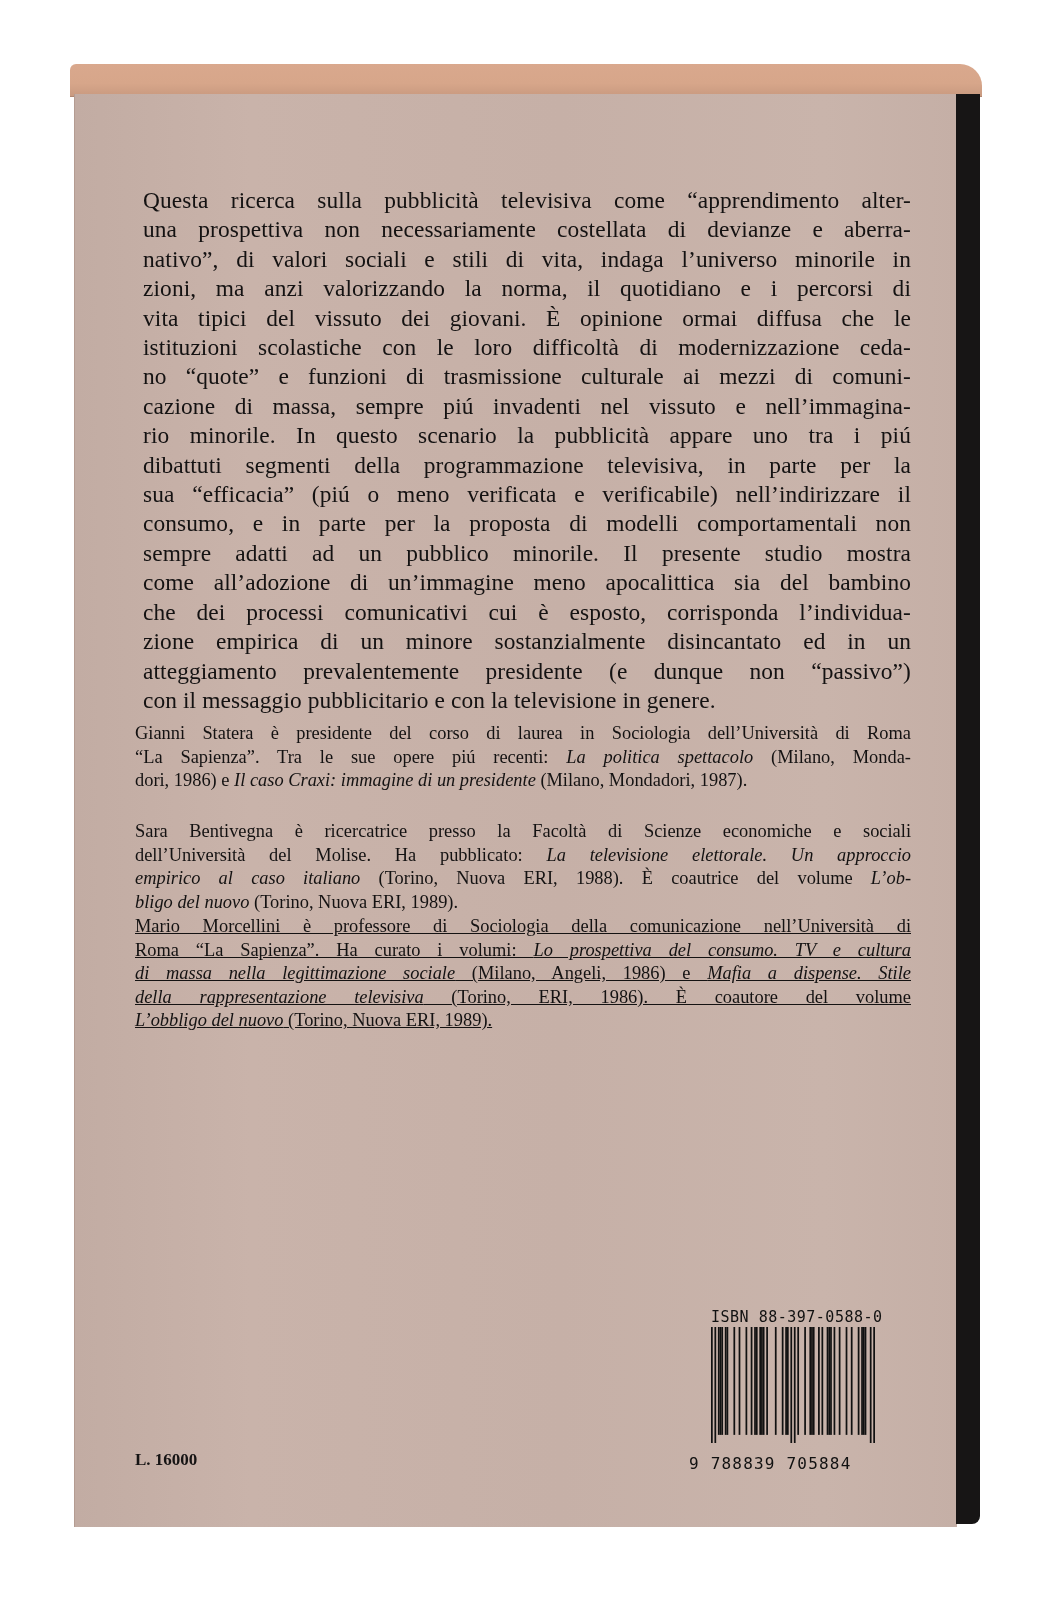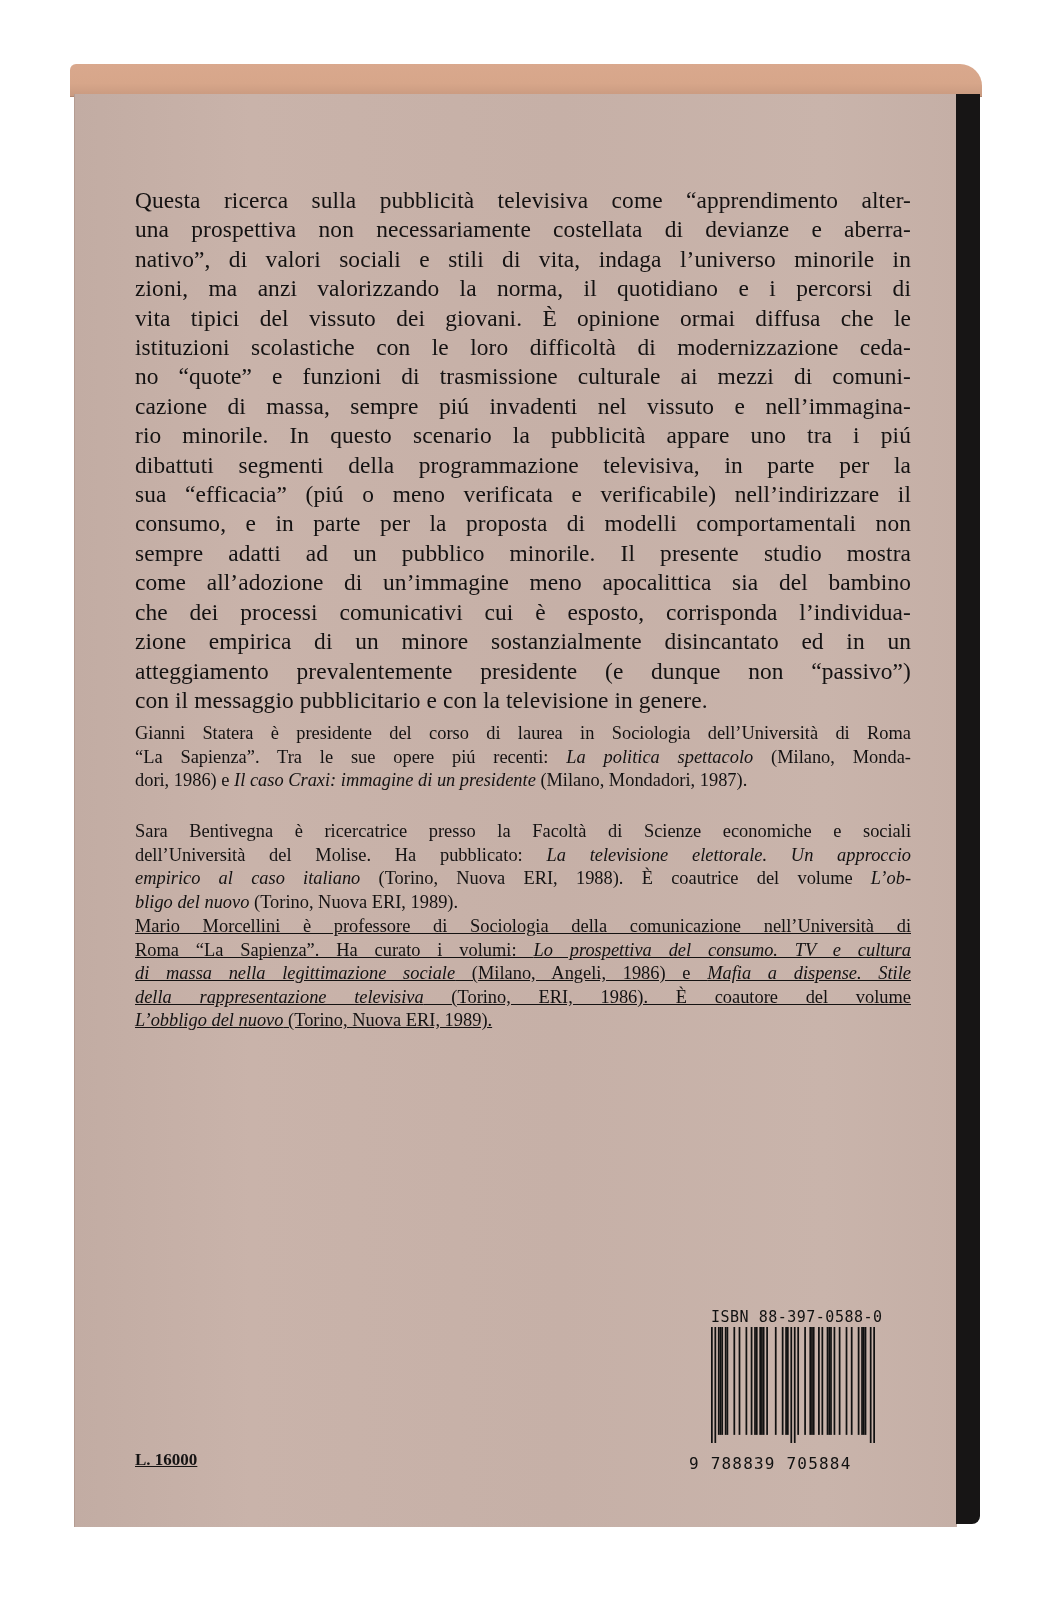--- a/index.html
+++ b/index.html
@@ -24,41 +24,41 @@
   }
   .spine {
     position: absolute; left: 888px; top: 30px; width: 24px; height: 1430px;
     background: #171515; border-radius: 0 0 8px 0;
   }
   .content { position: absolute; left: 60px; top: 92px; width: 776px; color: #141212; }
   .blurb {
     font-size: 23.4px; line-height: 29.4px; text-align: justify; margin: 0;
     letter-spacing: 0.1px;
   }
-  .blurb .ln { display: block; text-align: justify; text-align-last: justify; white-space: nowrap; }
+  .blurb .ln { display: block; text-align: justify; text-align-last: justify; white-space: nowrap; margin-left: 8px; }
   .blurb .ln.last { text-align-last: left; }
   .bio { font-size: 18.4px; line-height: 23.6px; margin: 0; }
   .bio .ln { display: block; text-align: justify; text-align-last: justify; white-space: nowrap; }
   .bio .ln.last { text-align-last: left; }
   .bio1 { position: absolute; top: 536px; left: 0; width: 776px; }
   .bio2 { position: absolute; top: 634px; left: 0; width: 776px; }
   .bio3 { position: absolute; top: 729px; left: 0; width: 776px; text-decoration: underline; }
   i { font-style: italic; }
   .isbn-label {
     position: absolute; left: 636px; top: 1214px; font-family: "DejaVu Sans Mono", monospace;
     font-size: 15px; letter-spacing: 0.5px; color: #111;
   }
   .barcode { position: absolute; left: 636px; top: 1233px; width: 164px; height: 116px; }
   .barcode-digits {
     position: absolute; left: 614px; top: 1354px; font-family: "DejaVu Sans Mono", monospace;
     font-size: 16px; color: #111; letter-spacing: 1.2px; white-space: pre; margin-top: 6px;
   }
   .price {
     position: absolute; left: 60px; top: 1356px; font-family: "Liberation Serif", serif;
-    font-weight: bold; font-size: 17px; color: #161414; text-decoration: underline;
+    font-weight: bold; font-size: 17px; color: #161414;
   }
 </style>
 </head>
 <body>
 
 <div class="book">
   <div class="top-edge"></div>
   <div class="cover">
     <div class="content">
       <p class="blurb" id="blurb">

